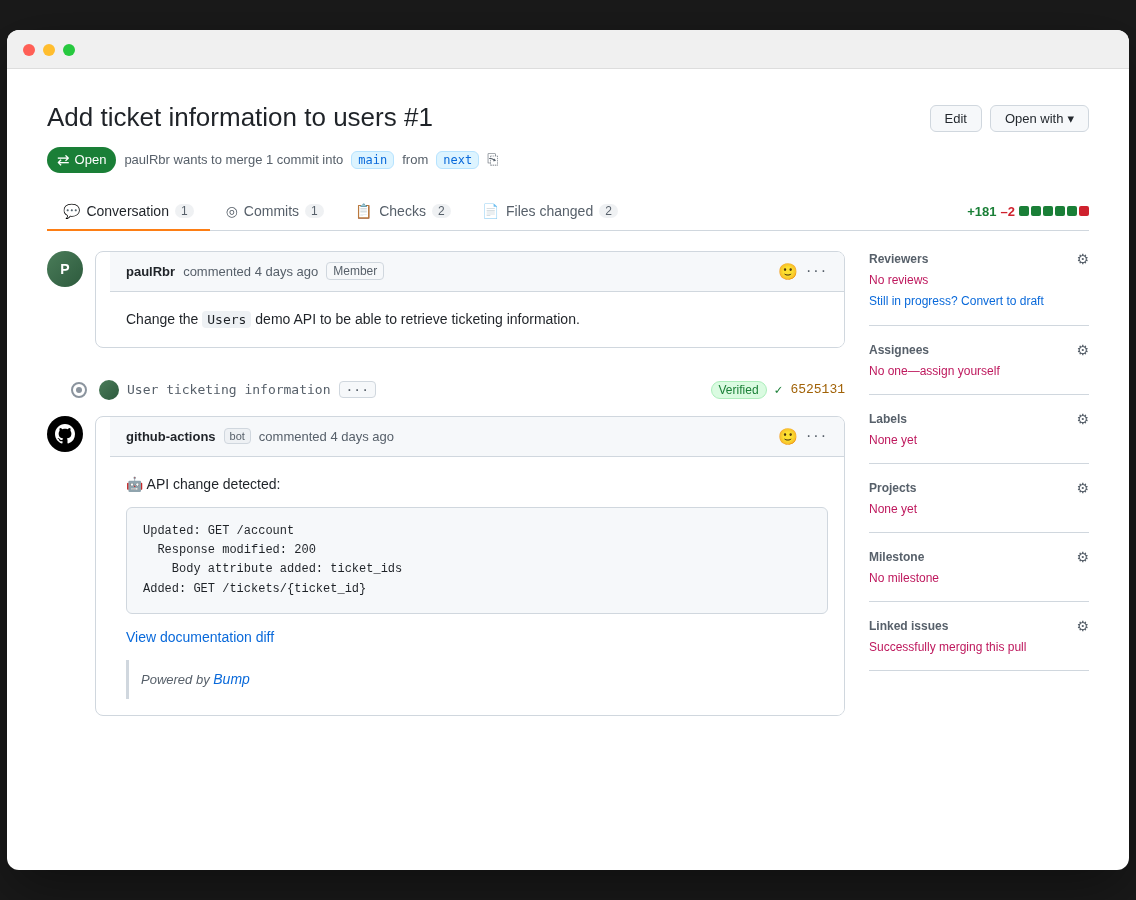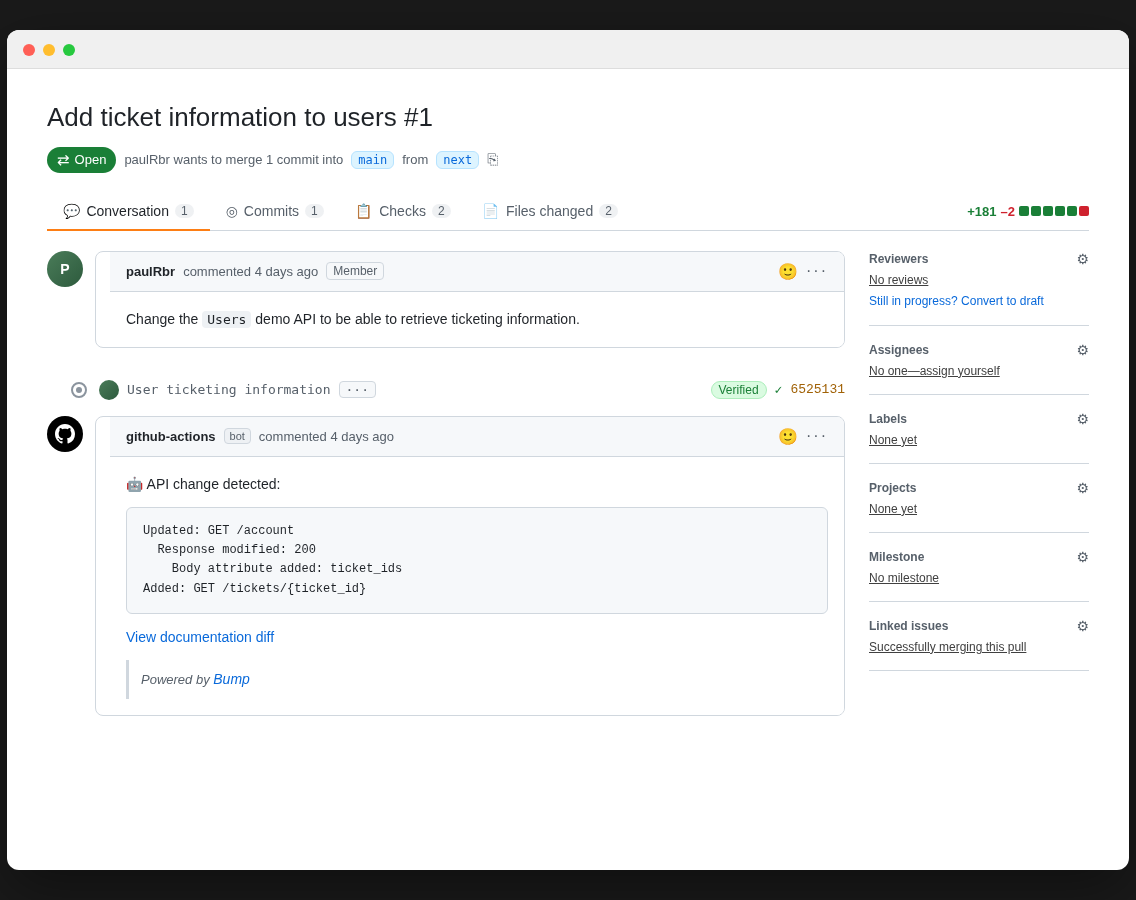--- a/index.html
+++ b/index.html
@@ -311,22 +311,21 @@
       font-weight: 600;
       color: #57606a;
     }
     .sidebar-gear {
       color: #57606a;
       cursor: pointer;
       font-size: 14px;
     }
     .sidebar-value {
       font-size: 12px;
-      color: #404040;
-      text-decoration: underline;
+      color: #be185d;
     }
     .sidebar-link {
       color: #0969da;
       font-size: 12px;
       text-decoration: none;
     }
     .tab-icon {
       font-size: 14px;
     }
     .bot-badge {
@@ -347,20 +346,27 @@
       <div class="traffic-light tl-red"></div>
       <div class="traffic-light tl-yellow"></div>
       <div class="traffic-light tl-green"></div>
     </div>
   </div>
 
   <div class="page-content">
 
     <div class="pr-header">
       <h1 class="pr-title">Add ticket information to users #1</h1>
+      <div class="pr-actions">
+        <button class="btn">Edit</button>
+        <button class="btn">
+          <span>Open with</span>
+          <span>▾</span>
+        </button>
+      </div>
     </div>
 
     <div class="pr-meta">
       <span class="badge-open">
         <span style="font-size:15px;">⇄</span>
         <span>Open</span>
       </span>
       <span>paulRbr wants to merge 1 commit into</span>
       <span class="branch-tag">main</span>
       <span>from</span>

